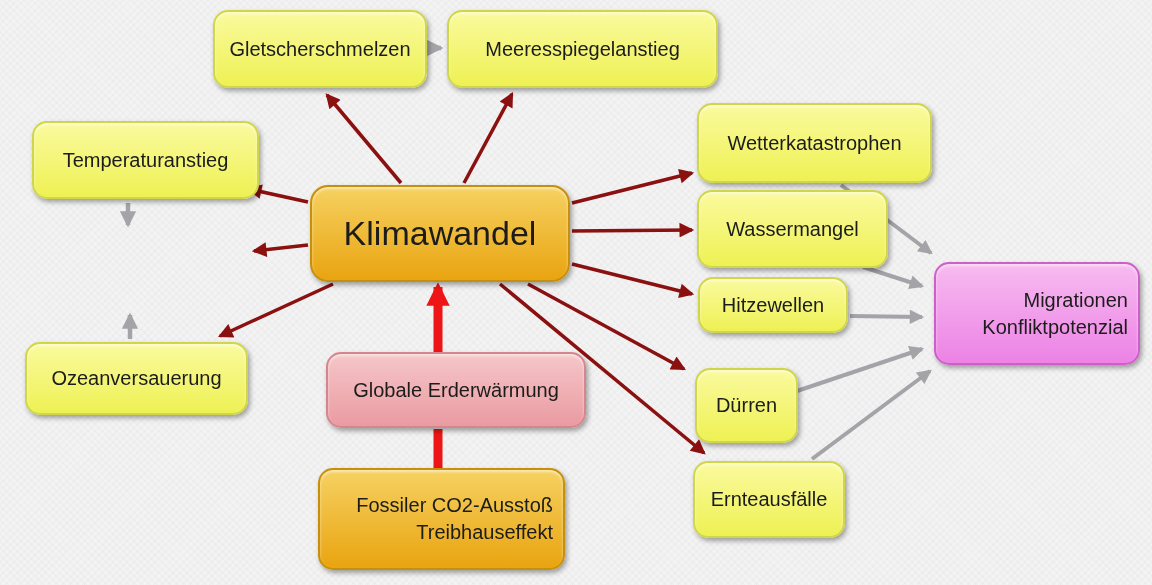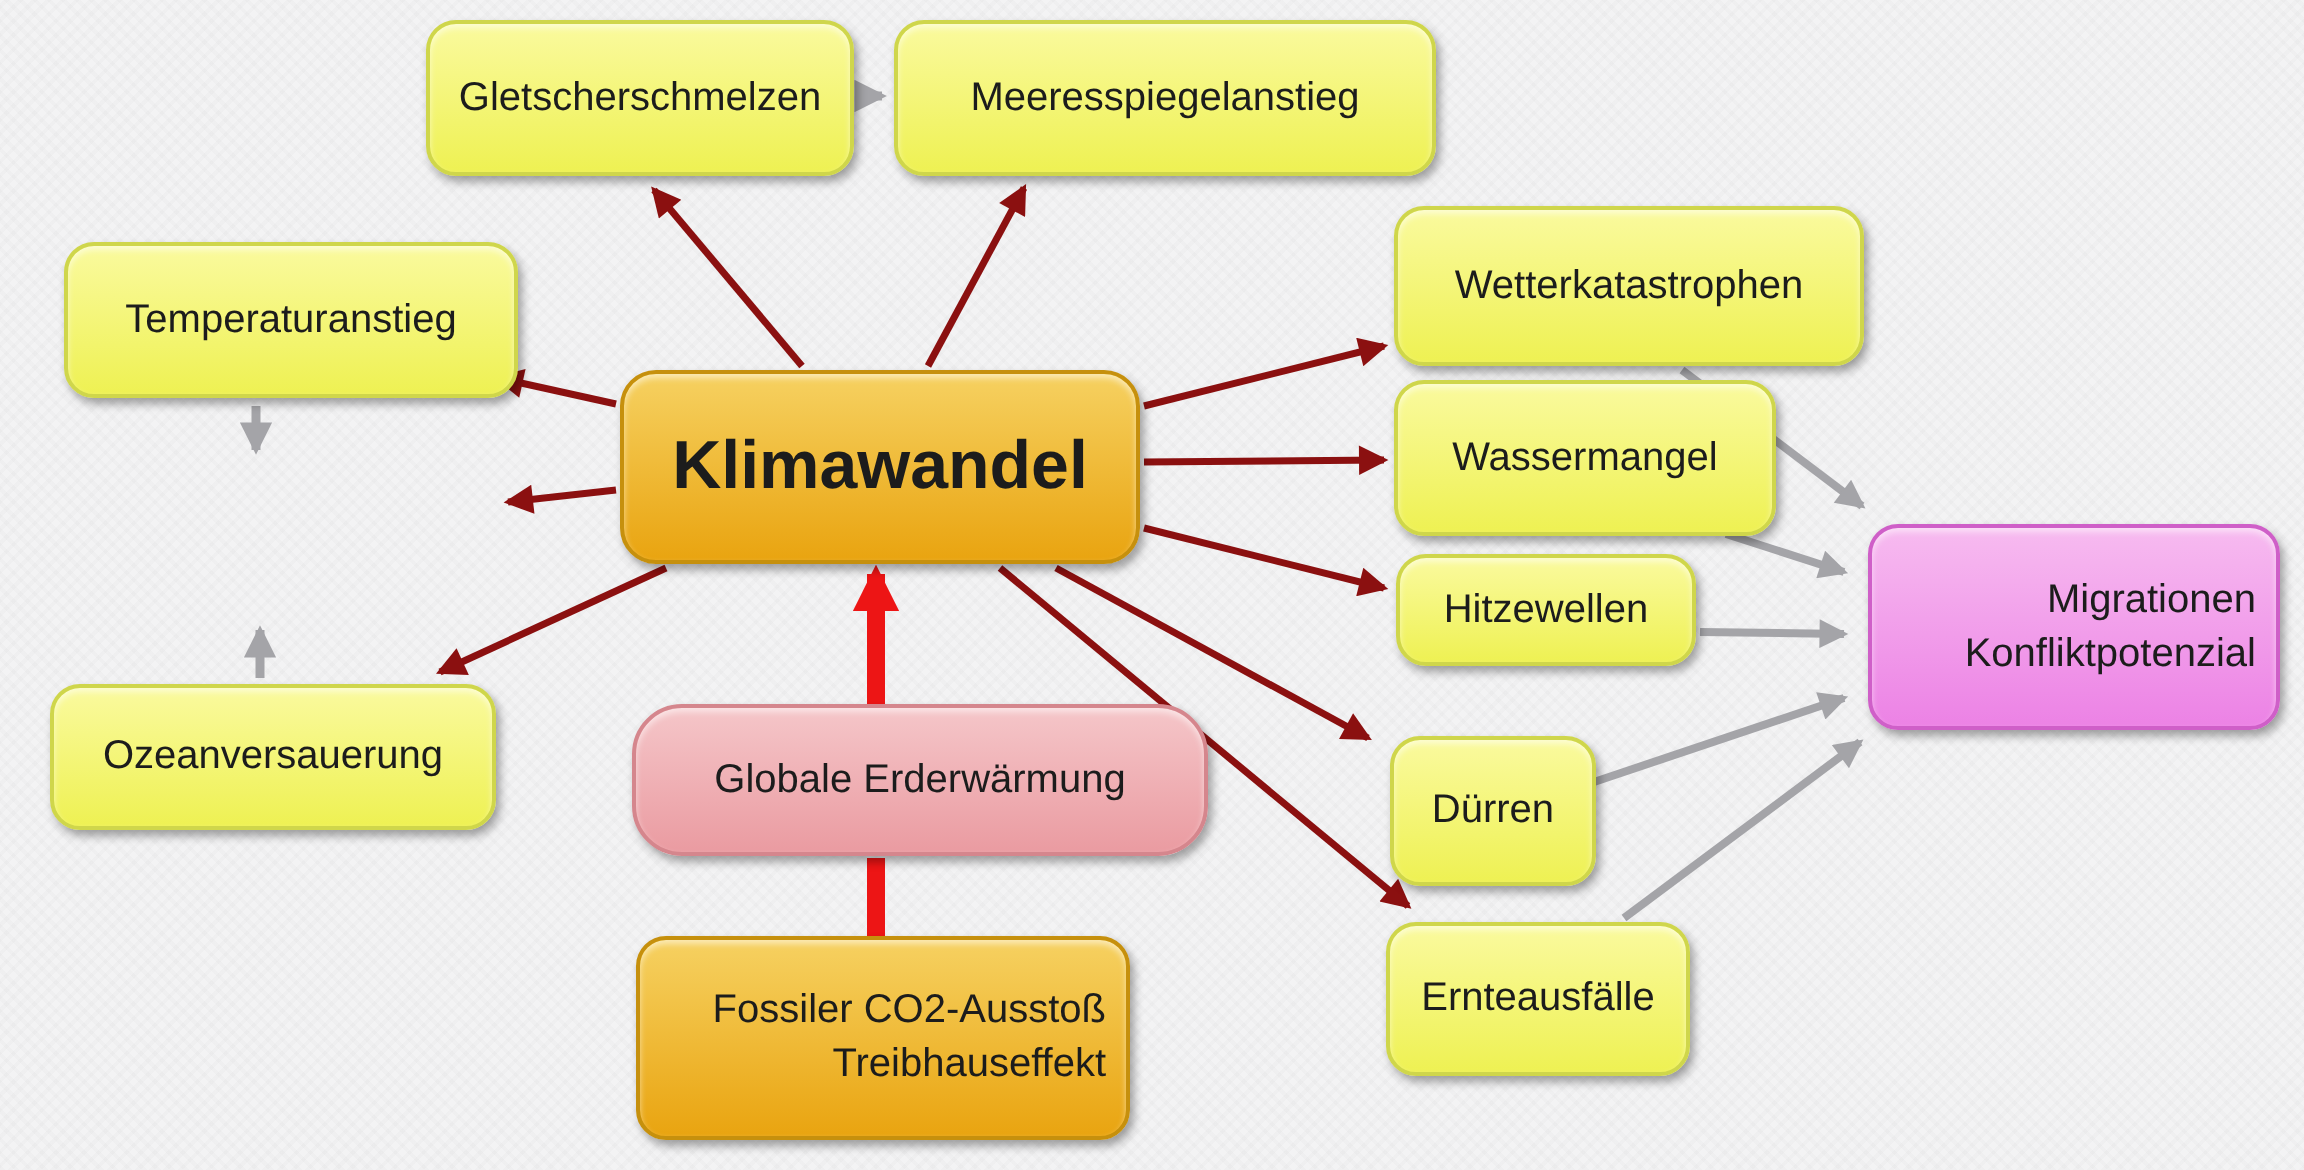--- a/index.html
+++ b/index.html
@@ -21,21 +21,21 @@
   #mh-driver path{fill:var(--bright-red-arrow);}
   .node{
     position:absolute;box-sizing:border-box;border-radius:15px;
     display:flex;flex-direction:column;justify-content:center;
     font-size:20px;color:var(--text-color);line-height:1.35;
     box-shadow:2px 3px 5px rgba(0,0,0,.35), inset 0 2px 3px rgba(255,255,255,.55);
     cursor:default;
   }
   .align-center{align-items:center;text-align:center;padding:0 8px;}
   .align-left{align-items:flex-end;text-align:left;padding:0 10px 0 25px;}
-  .bold{font-weight:bold;}
+  .bold{font-weight:normal;}
   .style-yellow{
     background:linear-gradient(180deg,var(--yellow-top) 0%,var(--yellow-bottom) 100%);
     border:2px solid var(--yellow-border);
     align-items:center;
   }
   .style-orange{
     background:linear-gradient(180deg,var(--orange-top) 0%,var(--orange-bottom) 100%);
     border:2px solid var(--orange-border);
   }
   .style-orange.bold{border-radius:18px;}
@@ -114,20 +114,20 @@
     <div class="node style-yellow align-center" style="left: 695px; top: 368px; width: 103px; height: 75px;">
       <div class="node-line">Dürren</div>
     </div>
     <div class="node style-yellow align-center" style="left: 693px; top: 461px; width: 152px; height: 77px;">
       <div class="node-line">Ernteausfälle</div>
     </div>
     <div class="node style-magenta align-left" style="left: 934px; top: 262px; width: 206px; height: 103px;">
       <div class="node-line">Migrationen</div>
       <div class="node-line">Konfliktpotenzial</div>
     </div>
-    <div class="node style-pink align-center" style="left: 316px; top: 352px; width: 288px; height: 76px; border-radius: 25px;">
+    <div class="node style-pink align-center" style="left: 326px; top: 352px; width: 260px; height: 76px;">
       <div class="node-line">Globale Erderwärmung</div>
     </div>
     <div class="node style-orange align-left" style="left: 318px; top: 468px; width: 247px; height: 102px;">
       <div class="node-line">Fossiler CO2-Ausstoß</div>
       <div class="node-line">Treibhauseffekt</div>
     </div>
   </div>
 
 </body></html>

